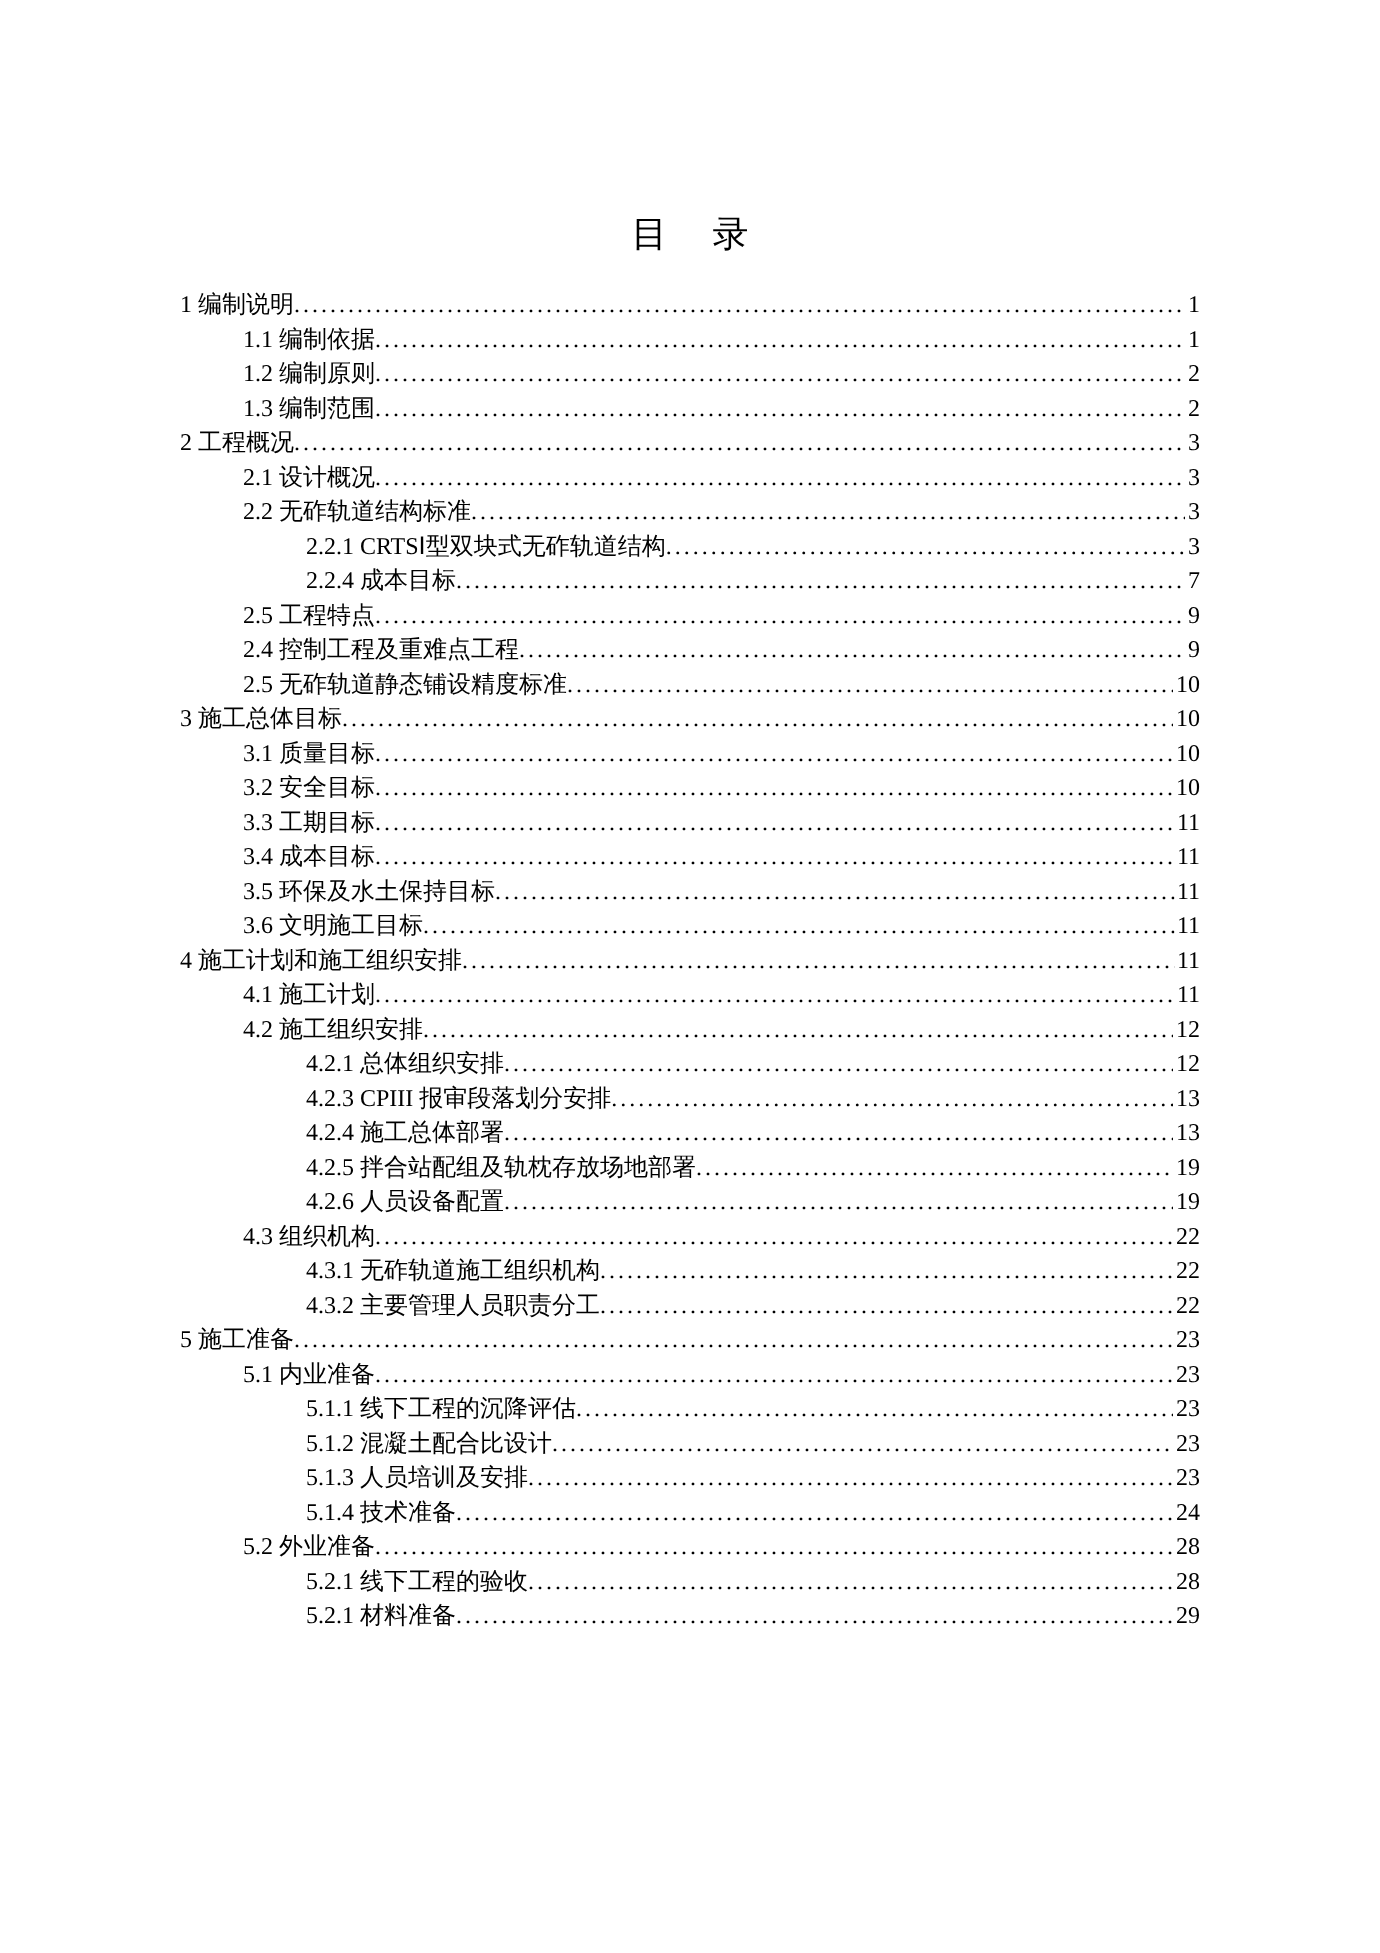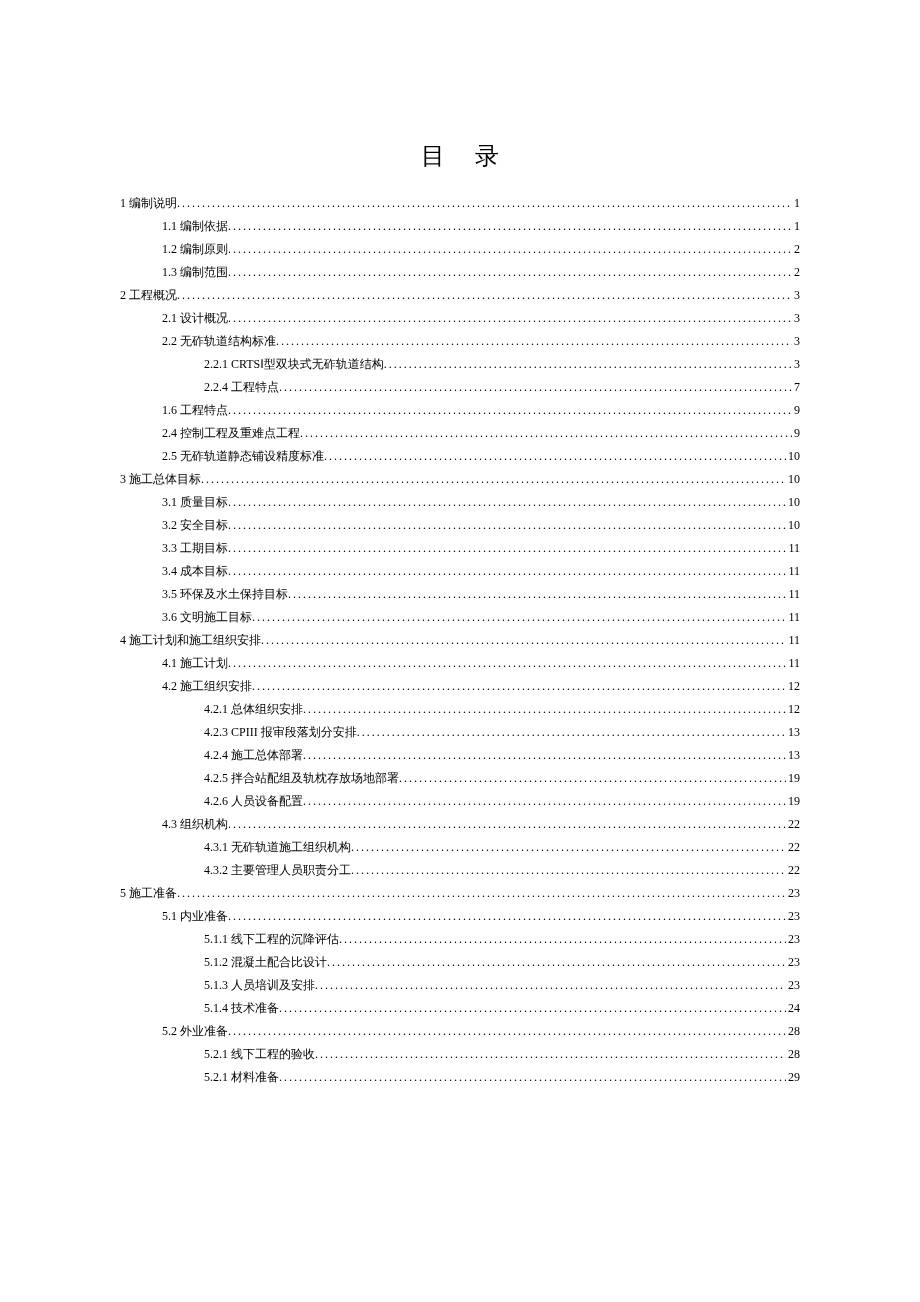--- a/index.html
+++ b/index.html
@@ -18,21 +18,21 @@
       text-align: center;
       font-size: 24px;
       font-weight: normal;
       letter-spacing: 30px;
       margin-bottom: 20px;
       padding-left: 30px;
     }
     .toc-entry {
       display: flex;
       align-items: baseline;
-      font-size: 12px;
+      font-size: 16px;
       line-height: 23px;
       white-space: nowrap;
     }
     .toc-label {
       flex-shrink: 0;
     }
     .toc-dots {
       flex: 1;
       overflow: hidden;
       letter-spacing: 2px;
@@ -90,26 +90,26 @@
       <span class="toc-label">2.2 无砟轨道结构标准</span>
       <span class="toc-dots"></span>
       <span class="toc-page">3</span>
     </div>
     <div class="toc-entry level-3">
       <span class="toc-label">2.2.1 CRTSⅠ型双块式无砟轨道结构</span>
       <span class="toc-dots"></span>
       <span class="toc-page">3</span>
     </div>
     <div class="toc-entry level-3">
-      <span class="toc-label">2.2.4 工程特点</span>
+      <span class="toc-label">2.2.4 成本目标</span>
       <span class="toc-dots"></span>
       <span class="toc-page">7</span>
     </div>
     <div class="toc-entry level-2">
-      <span class="toc-label">1.6 工程特点</span>
+      <span class="toc-label">2.5 工程特点</span>
       <span class="toc-dots"></span>
       <span class="toc-page">9</span>
     </div>
     <div class="toc-entry level-2">
       <span class="toc-label">2.4 控制工程及重难点工程</span>
       <span class="toc-dots"></span>
       <span class="toc-page">9</span>
     </div>
     <div class="toc-entry level-2">
       <span class="toc-label">2.5 无砟轨道静态铺设精度标准</span>

